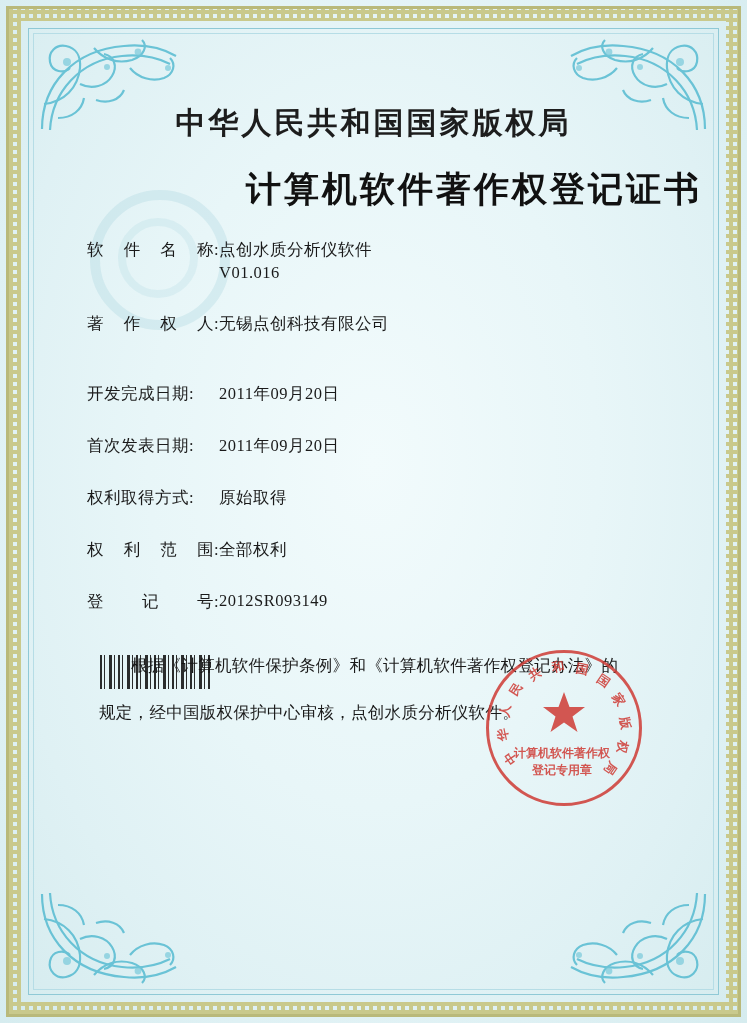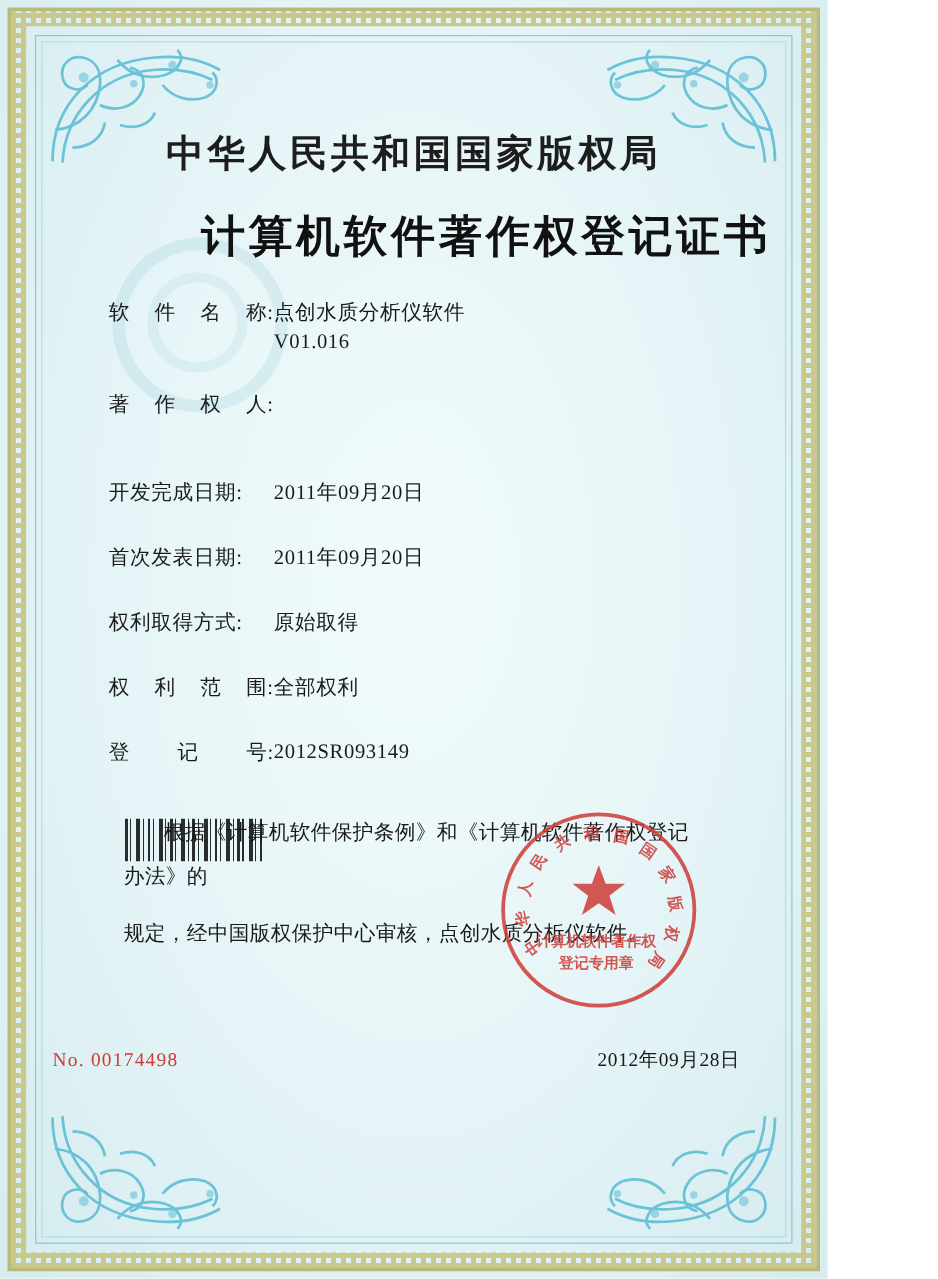--- a/index.html
+++ b/index.html
@@ -9,21 +9,21 @@
   }
   body {
     width: 750px;
     height: 1023px;
     font-family: "Liberation Serif", serif;
     overflow: hidden;
   }
 
   .certificate {
     position: relative;
-    width: 662px;
+    width: 747px;
     height: 1023px;
     background:
       radial-gradient(ellipse at 50% 45%, #f2fbfc 0%, #e8f6f8 45%, #dff1f4 75%, #d6ecef 100%);
     box-sizing: border-box;
     overflow: hidden;
   }
 
   
   .border-outer {
     position: absolute;
@@ -365,20 +365,21 @@
 
       <div class="gap-md"></div>
 
       <div class="field-row">
         <div class="field-label spaced">
           <span>著</span>
           <span>作</span>
           <span>权</span>
           <span>人:</span>
         </div>
+        <div class="field-value">无锡点创科技有限公司</div>
       </div>
 
       <div class="gap-lg"></div>
 
       <div class="field-row">
         <div class="field-label">开发完成日期:</div>
         <div class="field-value">2011年09月20日</div>
       </div>
 
       <div class="gap-md"></div>
@@ -448,21 +449,14 @@
       <svg viewBox="0 0 42 42" xmlns="http://www.w3.org/2000/svg">
         <polygon points="21,1 26.5,16 42,16 29.5,25.5 34.5,41 21,31.5 7.5,41 12.5,25.5 0,16 15.5,16" fill="#cf3b35"></polygon>
       </svg>
     </div>
     <div class="seal-bottom">
       <div>计算机软件著作权</div>
       <div>登记专用章</div>
     </div>
   </div>
 
-  <div class="footer">
-    <div class="serial">
-      <span class="prefix">No.</span>
-      <span>00174498</span>
-    </div>
-    <div class="issue-date">2012年09月28日</div>
-  </div>
 
 </div>
 
 </body></html>

